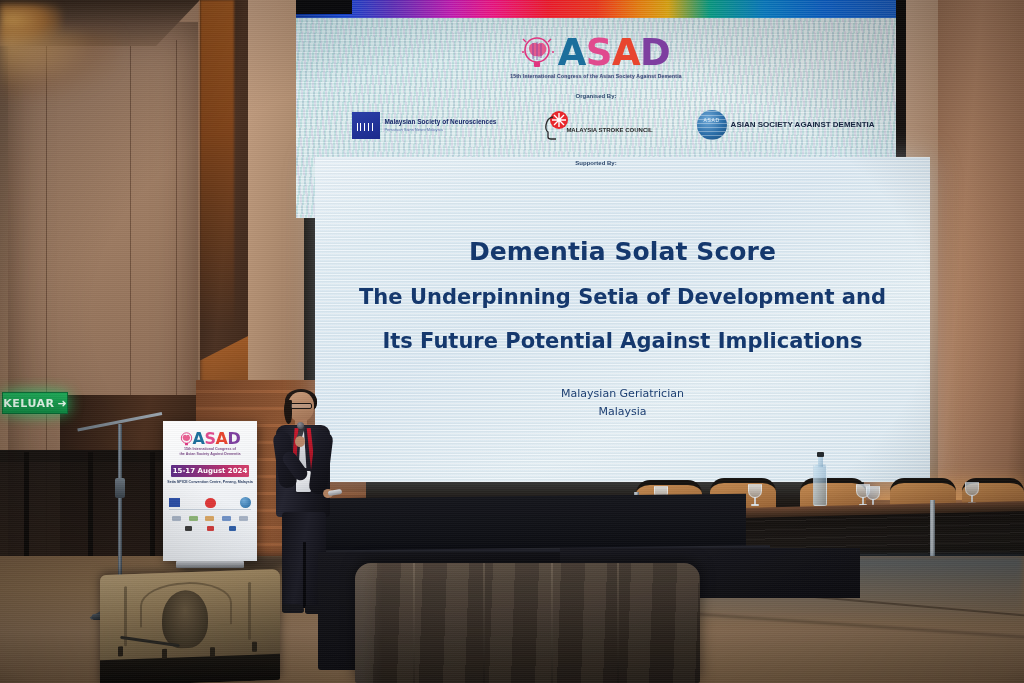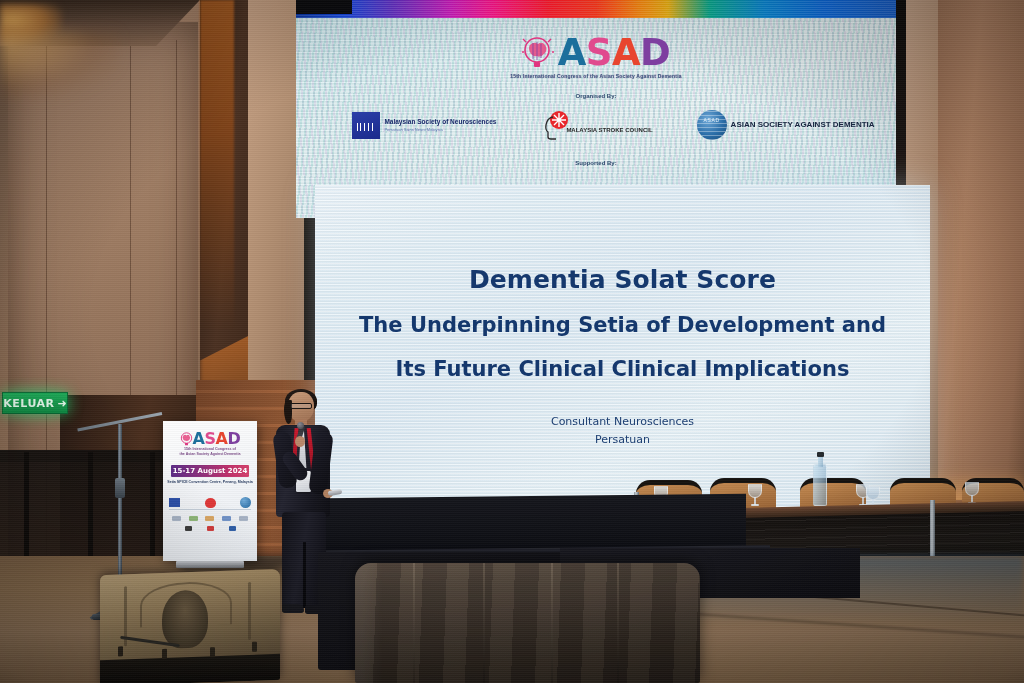--- a/index.html
+++ b/index.html
@@ -168,21 +168,21 @@
     font-size:5px; color:#e6f2fb; letter-spacing:.6px; z-index:2;
   }
   .sp-asad-txt { font-size:8px; font-weight:bold; color:#17243f; line-height:1.3; }
   .supported-by {
     position:absolute; left:0; right:0; top:142px; text-align:center;
     font-size:6px; color:#2f4a6e; font-weight:bold;
   }
 
   
   .screen-main {
-    position:absolute; left:315px; top:185px; width:615px; height:325px;
+    position:absolute; left:315px; top:157px; width:615px; height:325px;
     background:linear-gradient(155deg,#eef6fb 0%,#e4f0f7 18%,#dfecf5 42%,#e9f3f8 68%,#dbe9f2 100%);
     box-shadow:0 0 28px rgba(200,225,240,.35);
     overflow:hidden;
   }
   .screen-main:after {
     content:""; position:absolute; inset:0;
     background:repeating-linear-gradient(0deg,rgba(255,255,255,.38) 0 1px,rgba(140,170,195,.10) 1px 3px);
     pointer-events:none;
   }
   .sm-inner { position:absolute; inset:0; z-index:2; text-align:center; color:#1c3c6e; }
@@ -686,24 +686,24 @@
   <div class="exit-glow"></div>
   <div class="exit-sign">
     <span class="exit-text">KELUAR</span>
     <span class="exit-arrow">➜</span>
   </div>
 
   <div class="screen-main">
     <div class="sm-inner">
       <div class="slide-title">Dementia Solat Score</div>
       <div class="slide-sub1">The Underpinning Setia of Development and</div>
-      <div class="slide-sub2">Its Future Clinical Clinical Implications</div>
+      <div class="slide-sub2">Its Future Potential Against Implications</div>
       <div class="slide-presenter">
-        <div>Consultant Neurosciences</div>
-        <div>Persatuan</div>
+        <div>Malaysian Geriatrician</div>
+        <div>Malaysia</div>
       </div>
     </div>
   </div>
 
   <div class="chair" style="left:636px; top:480px;"></div>
   <div class="chair" style="left:710px; top:478px;"></div>
   <div class="chair" style="left:800px; top:478px;"></div>
   <div class="chair" style="left:890px; top:478px;"></div>
   <div class="chair" style="left:962px; top:478px; width:62px;"></div>
 

